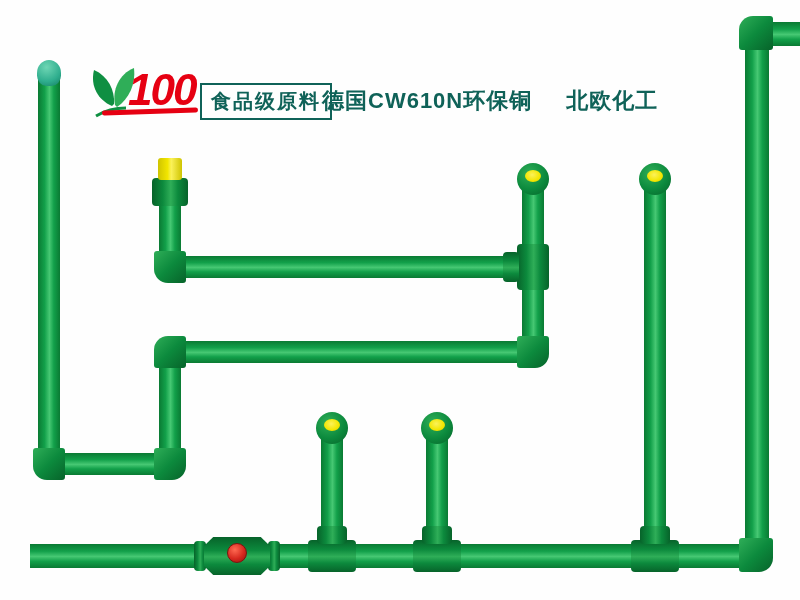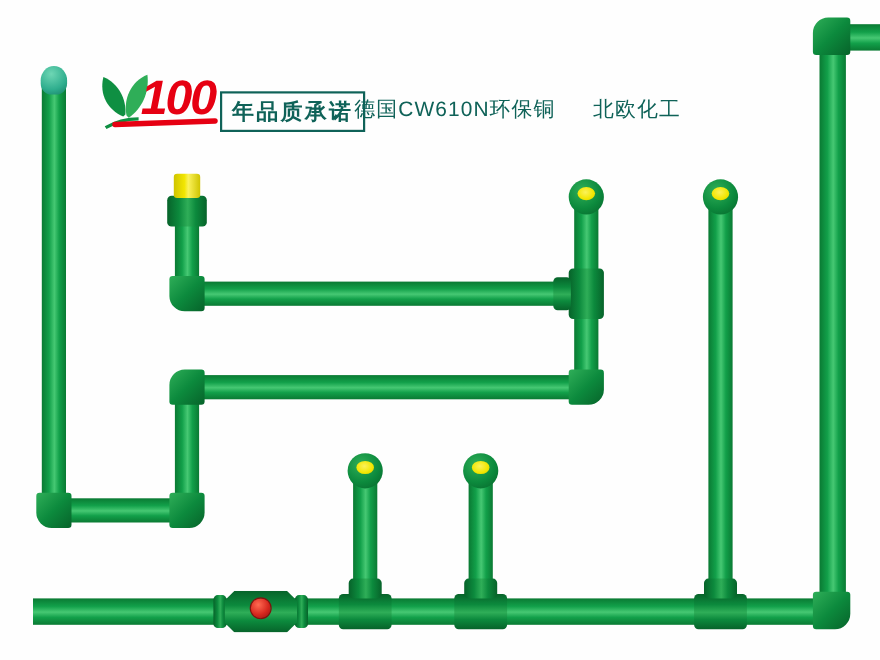--- a/index.html
+++ b/index.html
@@ -19,38 +19,38 @@
   .valve-body{position:absolute;background:linear-gradient(180deg,var(--fit-dark,#07632a),var(--fit-green,#0c8a3d) 35%,var(--fit-light,#2fae58) 52%,var(--fit-green,#0c8a3d) 72%,var(--fit-dark,#07632a));
               clip-path:polygon(14% 0,86% 0,100% 24%,100% 76%,86% 100%,14% 100%,0 76%,0 24%);}
   .knob{position:absolute;border-radius:50%;background:radial-gradient(circle at 38% 32%,#ff6a52,var(--valve-red,#d6281e) 55%,#8e1410);border:1px solid #7d120e;}
   
   .logo-num{position:absolute;left:128px;top:68px;font-size:44px;line-height:44px;font-weight:800;font-style:italic;
             color:var(--logo-red,#e60012);letter-spacing:-2px;}
   .logo-underline{position:absolute;left:102px;top:109px;width:96px;height:5px;border-radius:3px;
                   background:var(--logo-red,#e60012);transform:rotate(-2deg);}
   .tagline-box{position:absolute;left:200px;top:83px;padding:3px 9px;border:2px solid var(--text-green,#0f6258);
                font-size:20px;font-weight:700;letter-spacing:2px;color:var(--text-green,#0f6258);}
-  .features{position:absolute;left:322px;top:86px;display:flex;gap:34px;font-size:19px;font-weight:400;
+  .features{position:absolute;left:322px;top:86px;display:flex;gap:34px;font-size:22px;font-weight:700;
             letter-spacing:1px;color:var(--text-green,#0f6258);white-space:nowrap;align-items:center;}
   .leaf{position:absolute;left:86px;top:66px;}
 </style>
 </head>
 <body>
 
 <div class="stage">
 
   <div>
     <svg class="leaf" width="54" height="52" viewBox="0 0 54 52">
       <path d="M26 40 C12 34 4 20 8 4 C22 10 29 24 28 38 Z" fill="#0f8f42"></path>
       <path d="M29 39 C26 24 33 8 48 2 C50 18 43 33 31 41 Z" fill="#2fae58"></path>
       <path d="M10 50 C20 44 30 42 40 42" stroke="#0f8f42" stroke-width="3" fill="none"></path>
     </svg>
     <div class="logo-num">100</div>
     <div class="logo-underline"></div>
-    <div class="tagline-box">年品质承诺</div>
+    <div class="tagline-box">食品级原料</div>
     <div class="features">
       <span>德国CW610N环保铜</span>
       <span>北欧化工</span>
     </div>
   </div>
 
   <div>
 
     <div class="pv" style="left:38px;top:72px;width:22px;height:394px;"></div>
     <div class="tealcap" style="left:37px;top:60px;width:24px;height:26px;"></div>

